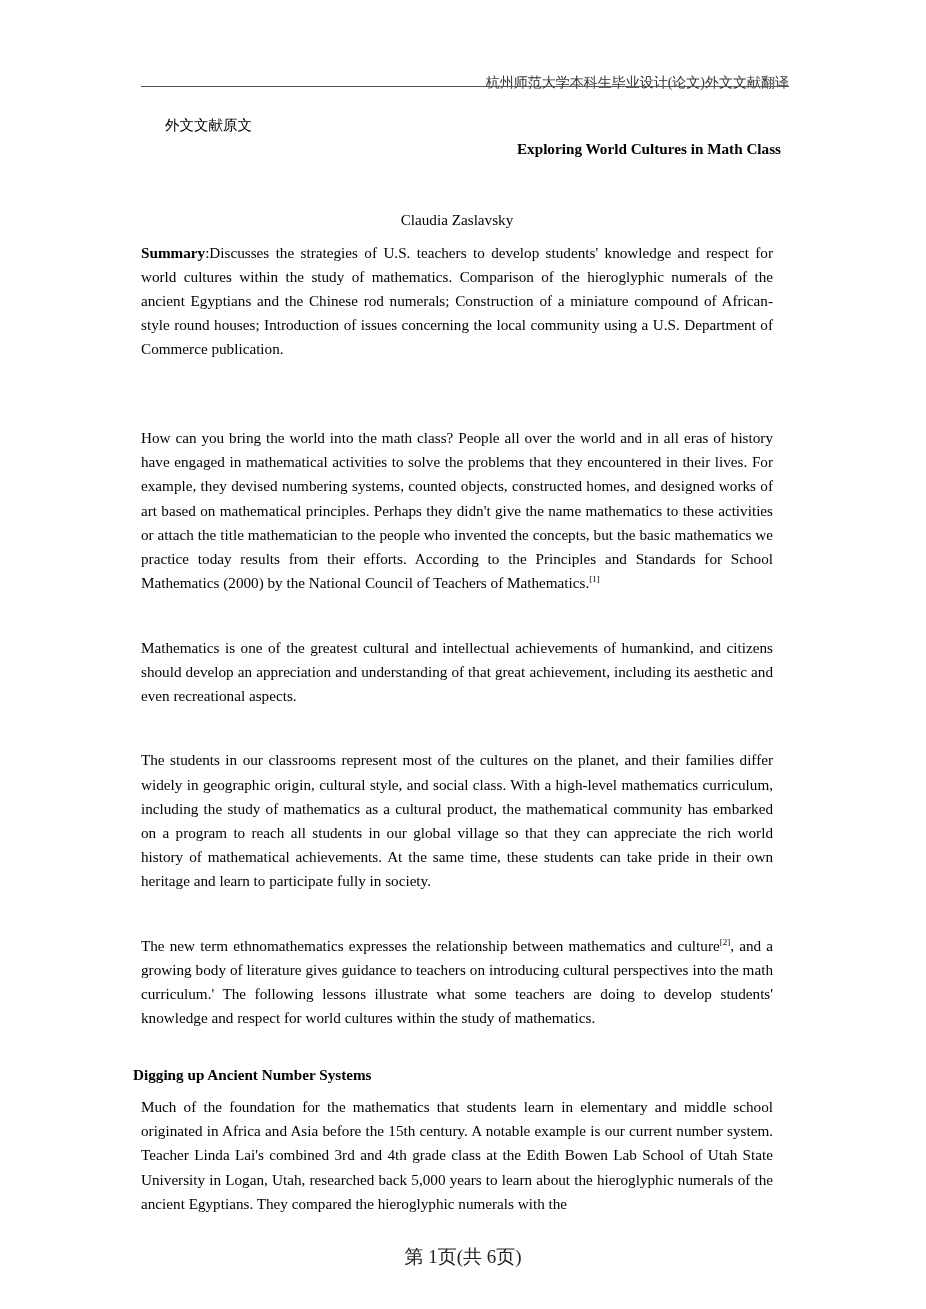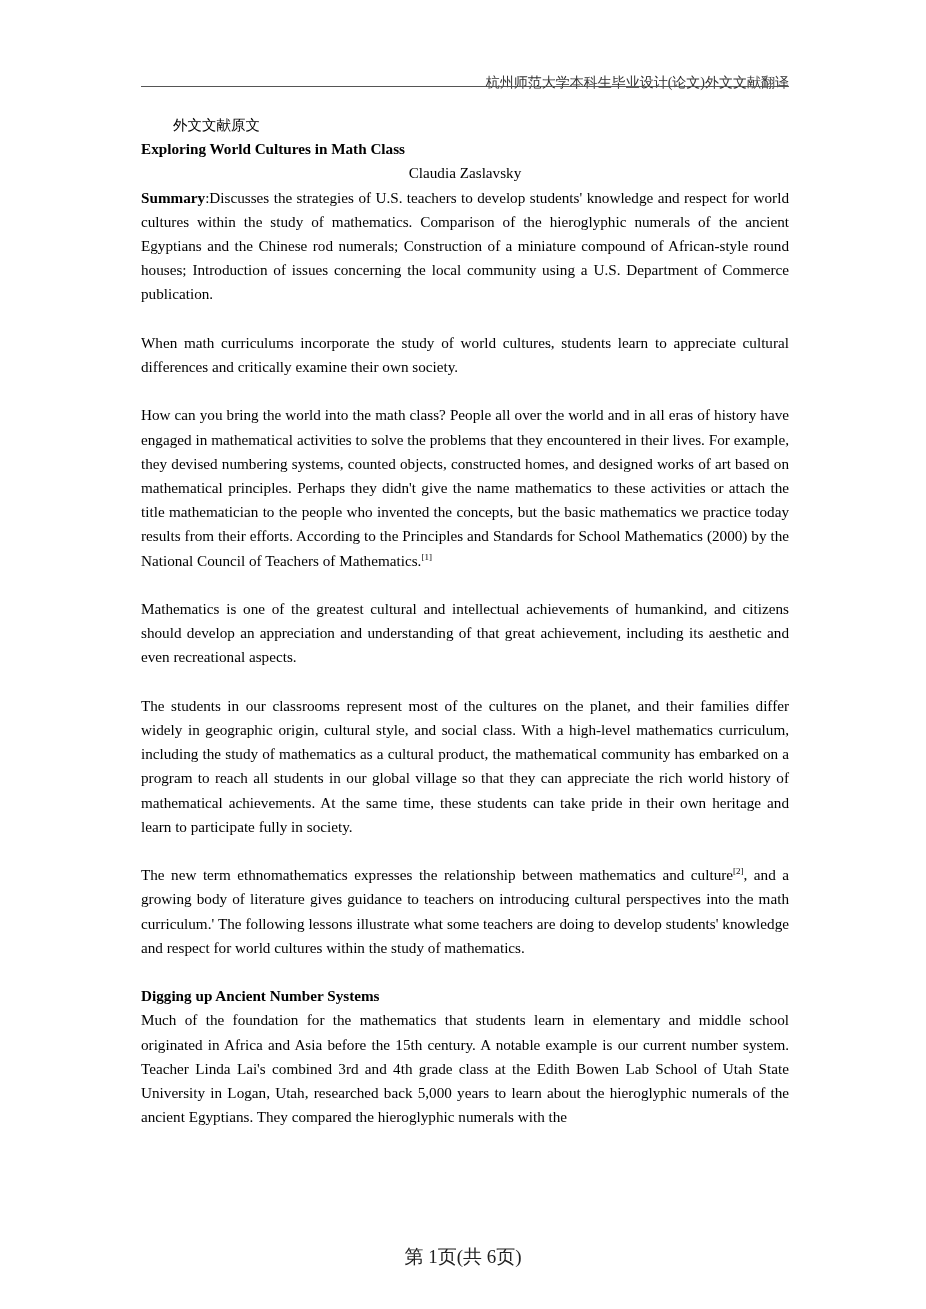--- a/index.html
+++ b/index.html
@@ -10,27 +10,27 @@
     }
     .page-header {
       position: absolute; left: 141px; top: 74px; width: 648px;
       text-align: right; font-size: 14px; line-height: 18px; color: #333;
     }
     .header-rule {
       position: absolute; left: 141px; top: 86px; width: 648px; height: 0;
       border-top: 1.5px solid #555;
     }
     .content {
-      position: absolute; left: 141px; top: 113px; width: 648px;
+      position: absolute; left: 133px; top: 113px; width: 648px;
       font-size: 15.2px; line-height: 24.2px;
     }
     .section-label { padding-left: 32px; font-family: "DejaVu Sans", sans-serif; font-size: 14.5px; }
-    .title { text-align: left; font-weight: bold; }
-    .author { text-align: center; }
-    p { margin: 0; text-align: justify; }
+    .title { text-align: right; font-weight: bold; }
+    .author { text-align: center; margin-top: 47px; }
+    p { margin: 8px; text-align: justify; }
     .blank { height: 24.2px; }
     b { font-weight: bold; }
     sup { font-size: 9px; vertical-align: 0; position: relative; top: -6px; line-height: 0; }
     .subheading { font-weight: bold; }
     .page-footer {
       position: absolute; left: 0; width: 926px; top: 1244px;
       text-align: center; font-size: 19px; color: #222;
     }
   </style>
 </head>
@@ -38,21 +38,20 @@
 
 <div class="page-header">杭州师范大学本科生毕业设计(论文)外文文献翻译</div>
 <div class="header-rule"></div>
 
 <div class="content">
   <div class="section-label">外文文献原文</div>
   <div class="title">Exploring World Cultures in Math Class</div>
   <div class="author">Claudia Zaslavsky</div>
   <p><b>Summary</b><span>:Discusses the strategies of U.S. teachers to develop students' knowledge and respect for world cultures within the study of mathematics. Comparison of the hieroglyphic numerals of the ancient Egyptians and the Chinese rod numerals; Construction of a miniature compound of African-style round houses; Introduction of issues concerning the local community using a U.S. Department of Commerce publication.</span></p>
   <div class="blank"></div>
-  <p>When math curriculums incorporate the study of world cultures, students learn to appreciate cultural differences and critically examine their own society.</p>
   <div class="blank"></div>
   <p><span>How can you bring the world into the math class? People all over the world and in all eras of history have engaged in mathematical activities to solve the problems that they encountered in their lives. For example, they devised numbering systems, counted objects, constructed homes, and designed works of art based on mathematical principles. Perhaps they didn't give the name mathematics to these activities or attach the title mathematician to the people who invented the concepts, but the basic mathematics we practice today results from their efforts. According to the Principles and Standards for School Mathematics (2000) by the National Council of Teachers of Mathematics.</span><sup>[1]</sup></p>
   <div class="blank"></div>
   <p>Mathematics is one of the greatest cultural and intellectual achievements of humankind, and citizens should develop an appreciation and understanding of that great achievement, including its aesthetic and even recreational aspects.</p>
   <div class="blank"></div>
   <p>The students in our classrooms represent most of the cultures on the planet, and their families differ widely in geographic origin, cultural style, and social class. With a high-level mathematics curriculum, including the study of mathematics as a cultural product, the mathematical community has embarked on a program to reach all students in our global village so that they can appreciate the rich world history of mathematical achievements. At the same time, these students can take pride in their own heritage and learn to participate fully in society.</p>
   <div class="blank"></div>
   <p><span>The new term ethnomathematics expresses the relationship between mathematics and culture</span><sup>[2]</sup><span>, and a growing body of literature gives guidance to teachers on introducing cultural perspectives into the math curriculum.' The following lessons illustrate what some teachers are doing to develop students' knowledge and respect for world cultures within the study of mathematics.</span></p>
   <div class="blank"></div>
   <div class="subheading">Digging up Ancient Number Systems</div>

